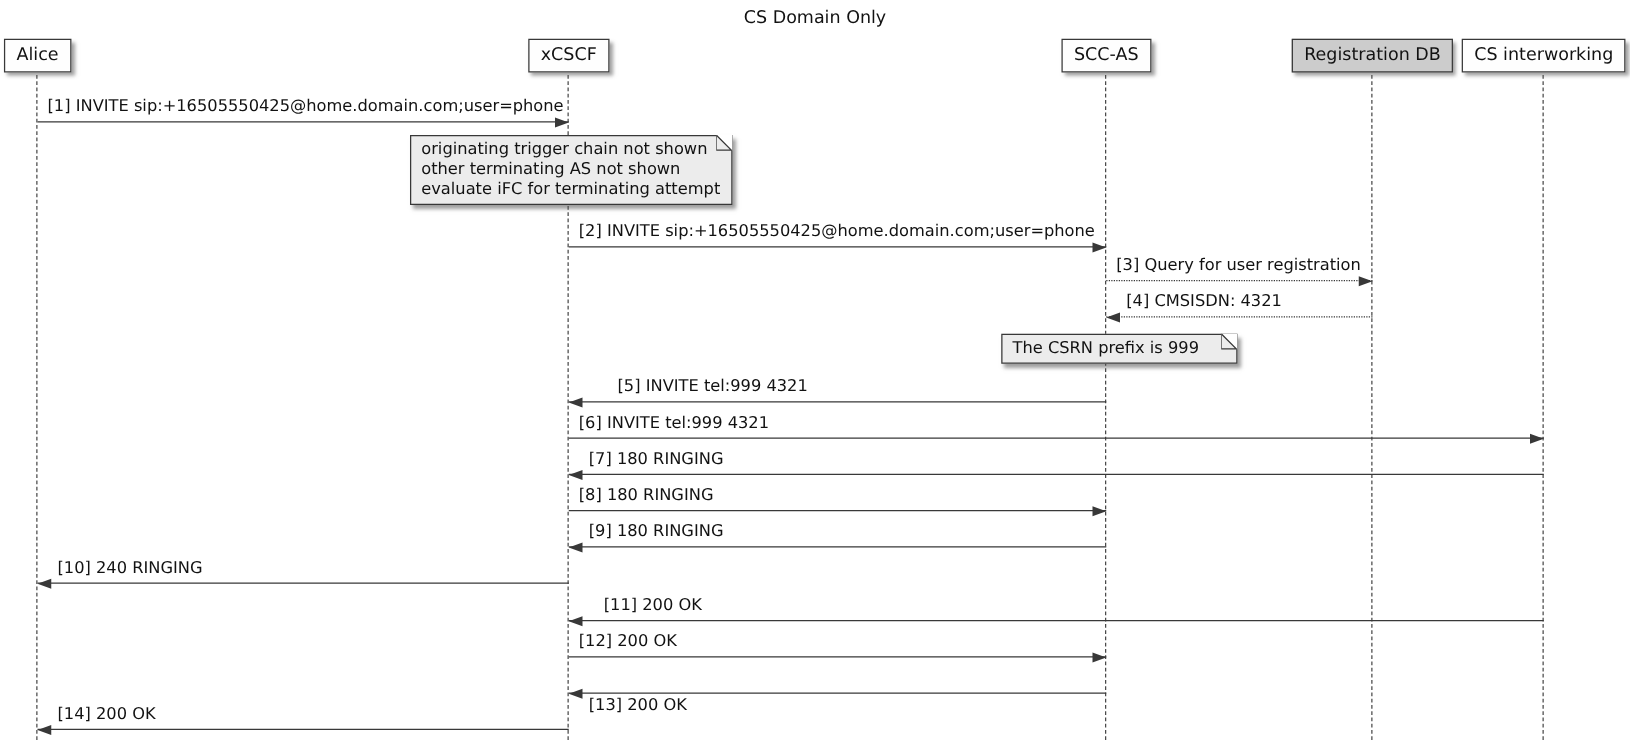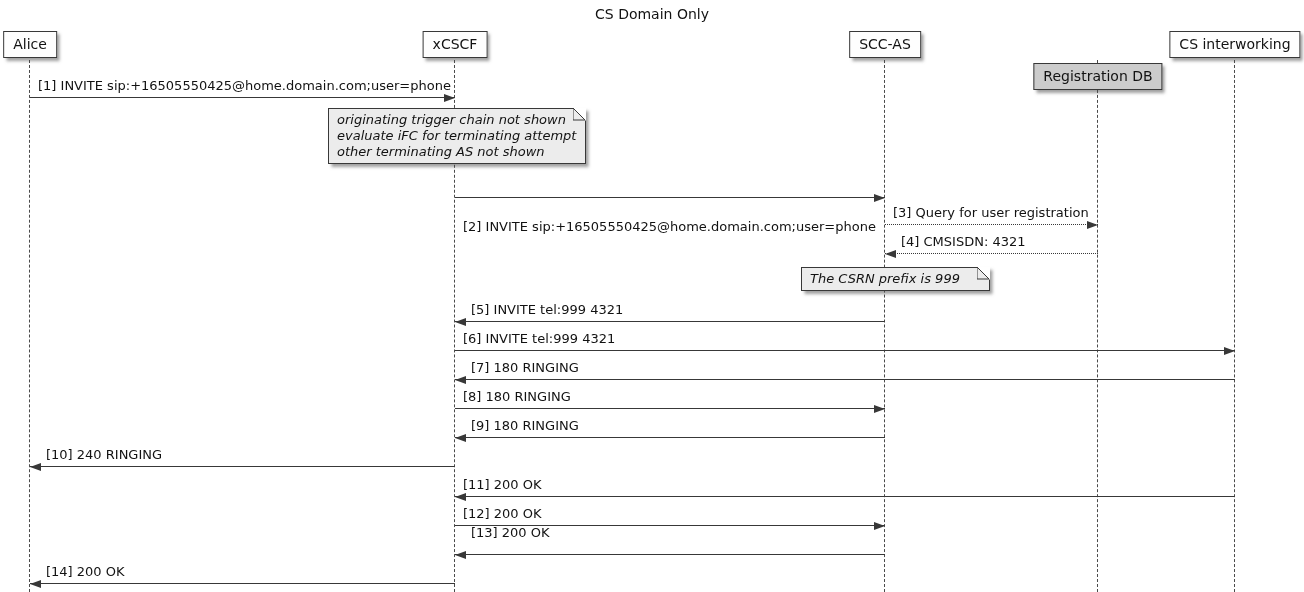--- a/index.html
+++ b/index.html
@@ -28,21 +28,21 @@
     position:absolute; font-size:13px; height:16px; line-height:16px;
     white-space:nowrap;
   }
   .note {
     position:absolute; box-sizing:border-box;
     background:#ECECEC; border:1px solid #383838;
     padding:3px 8px; font-size:13px; line-height:16px; white-space:nowrap;
     box-shadow:2.5px 3px 3px rgba(80,80,80,0.55);
   }
   .note-fold { position:absolute; top:-1px; right:-1px; }
-  .note-line { position:relative;font-style:italic; }
+  .note-line { position:relative; }
 </style>
 </head>
 <body>
 
 <div class="diagram" id="diagram" style="width: 1304px; height: 592px;">
   <div class="title">CS Domain Only</div>
   <div id="layer-lifelines">
       <div class="lifeline" style="left: 29px; top: 60px; height: 532px;"></div>
       <div class="lifeline" style="left: 454px; top: 60px; height: 532px;"></div>
       <div class="lifeline" style="left: 884px; top: 60px; height: 532px;"></div>
@@ -51,36 +51,36 @@
     </div>
   <div id="layer-messages">
       <div class="msg">
         <div class="msg-line" style="left: 30px; top: 97px; width: 425px;"></div>
         <div class="arrow right" style="top: 94px; left: 444px;"></div>
         <div class="msg-label" style="left: 38px; top: 78px;">[1] INVITE sip:+16505550425@home.domain.com;user=phone</div>
       </div>
       <div class="msg">
         <div class="msg-line" style="left: 455px; top: 197px; width: 430px;"></div>
         <div class="arrow right" style="top: 194px; left: 874px;"></div>
-        <div class="msg-label" style="left: 463px; top: 178px; margin-top: 41px;">[2] INVITE sip:+16505550425@home.domain.com;user=phone</div>
+        <div class="msg-label" style="left: 463px; top: 178px;">[2] INVITE sip:+16505550425@home.domain.com;user=phone</div>
       </div>
       <div class="msg">
         <div class="msg-line dashed" style="left: 885px; top: 224px; width: 213px;"></div>
         <div class="arrow right" style="top: 221px; left: 1087px;"></div>
         <div class="msg-label" style="left: 893px; top: 205px;">[3] Query for user registration</div>
       </div>
       <div class="msg">
         <div class="msg-line dashed" style="left: 885px; top: 253px; width: 213px;"></div>
         <div class="arrow left" style="top: 250px; left: 885px;"></div>
         <div class="msg-label" style="left: 901px; top: 234px;">[4] CMSISDN: 4321</div>
       </div>
       <div class="msg">
         <div class="msg-line" style="left: 455px; top: 321px; width: 430px;"></div>
         <div class="arrow left" style="top: 318px; left: 455px;"></div>
-        <div class="msg-label" style="left: 471px; top: 302px;">[5] INVITE tel:999 4321</div>
+        <div class="msg-label" style="left: 494px; top: 302px;">[5] INVITE tel:999 4321</div>
       </div>
       <div class="msg">
         <div class="msg-line" style="left: 455px; top: 350px; width: 780px;"></div>
         <div class="arrow right" style="top: 347px; left: 1224px;"></div>
         <div class="msg-label" style="left: 463px; top: 331px;">[6] INVITE tel:999 4321</div>
       </div>
       <div class="msg">
         <div class="msg-line" style="left: 455px; top: 379px; width: 780px;"></div>
         <div class="arrow left" style="top: 376px; left: 455px;"></div>
         <div class="msg-label" style="left: 471px; top: 360px; text-align: right;">[7] 180 RINGING</div>
@@ -96,54 +96,54 @@
         <div class="msg-label" style="left: 471px; top: 418px;">[9] 180 RINGING</div>
       </div>
       <div class="msg">
         <div class="msg-line" style="left: 30px; top: 466px; width: 425px;"></div>
         <div class="arrow left" style="top: 463px; left: 30px;"></div>
         <div class="msg-label" style="left: 46px; top: 447px;">[10] 240 RINGING</div>
       </div>
       <div class="msg">
         <div class="msg-line" style="left: 455px; top: 496px; width: 780px;"></div>
         <div class="arrow left" style="top: 493px; left: 455px;"></div>
-        <div class="msg-label" style="left: 463px; top: 477px; text-align: right;">[11] 200 OK</div>
+        <div class="msg-label" style="left: 483px; top: 477px; text-align: right;">[11] 200 OK</div>
       </div>
       <div class="msg">
         <div class="msg-line" style="left: 455px; top: 525px; width: 430px;"></div>
         <div class="arrow right" style="top: 522px; left: 874px;"></div>
         <div class="msg-label" style="left: 463px; top: 506px;">[12] 200 OK</div>
       </div>
       <div class="msg">
         <div class="msg-line" style="left: 455px; top: 554px; width: 430px;"></div>
         <div class="arrow left" style="top: 551px; left: 455px;"></div>
-        <div class="msg-label" style="left: 471px; top: 525px;">[13] 200 OK</div>
+        <div class="msg-label" style="left: 471px; top: 557px;">[13] 200 OK</div>
       </div>
       <div class="msg">
         <div class="msg-line" style="left: 30px; top: 583px; width: 425px;"></div>
         <div class="arrow left" style="top: 580px; left: 30px;"></div>
         <div class="msg-label" style="left: 46px; top: 564px;">[14] 200 OK</div>
       </div>
     </div>
   <div id="layer-participants">
       <div class="pbox" style="left: 30px; top: 31px; background: rgb(254, 254, 254);">Alice</div>
       <div class="pbox" style="left: 455px; top: 31px; background: rgb(254, 254, 254);">xCSCF</div>
       <div class="pbox" style="left: 885px; top: 31px; background: rgb(254, 254, 254);">SCC-AS</div>
-      <div class="pbox" style="left: 1098px; top: 31px; background: rgb(204, 204, 204); margin-top: 32px;">Registration DB</div>
+      <div class="pbox" style="left: 1098px; top: 31px; background: rgb(204, 204, 204);">Registration DB</div>
       <div class="pbox" style="left: 1235px; top: 31px; background: rgb(254, 254, 254);">CS interworking</div>
     </div>
   <div id="layer-notes">
       <div class="note" style="left: 328px; top: 108px; width: 258px;">
         <svg class="note-fold" width="13" height="13" viewBox="0 0 13 13">
           <path d="M0,0 L13,0 L13,13 Z" fill="#ffffff"></path>
           <path d="M0,0 L12,12 L0,12 Z" fill="#ECECEC" stroke="#383838" stroke-width="1"></path>
         </svg>
         <div class="note-line">originating trigger chain not shown</div>
+        <div class="note-line">other terminating AS not shown</div>
         <div class="note-line">evaluate iFC for terminating attempt</div>
-        <div class="note-line">other terminating AS not shown</div>
       </div>
       <div class="note" style="left: 801px; top: 267px; width: 189px;">
         <svg class="note-fold" width="13" height="13" viewBox="0 0 13 13">
           <path d="M0,0 L13,0 L13,13 Z" fill="#ffffff"></path>
           <path d="M0,0 L12,12 L0,12 Z" fill="#ECECEC" stroke="#383838" stroke-width="1"></path>
         </svg>
         <div class="note-line">The CSRN prefix is 999</div>
       </div>
     </div>
 </div>

